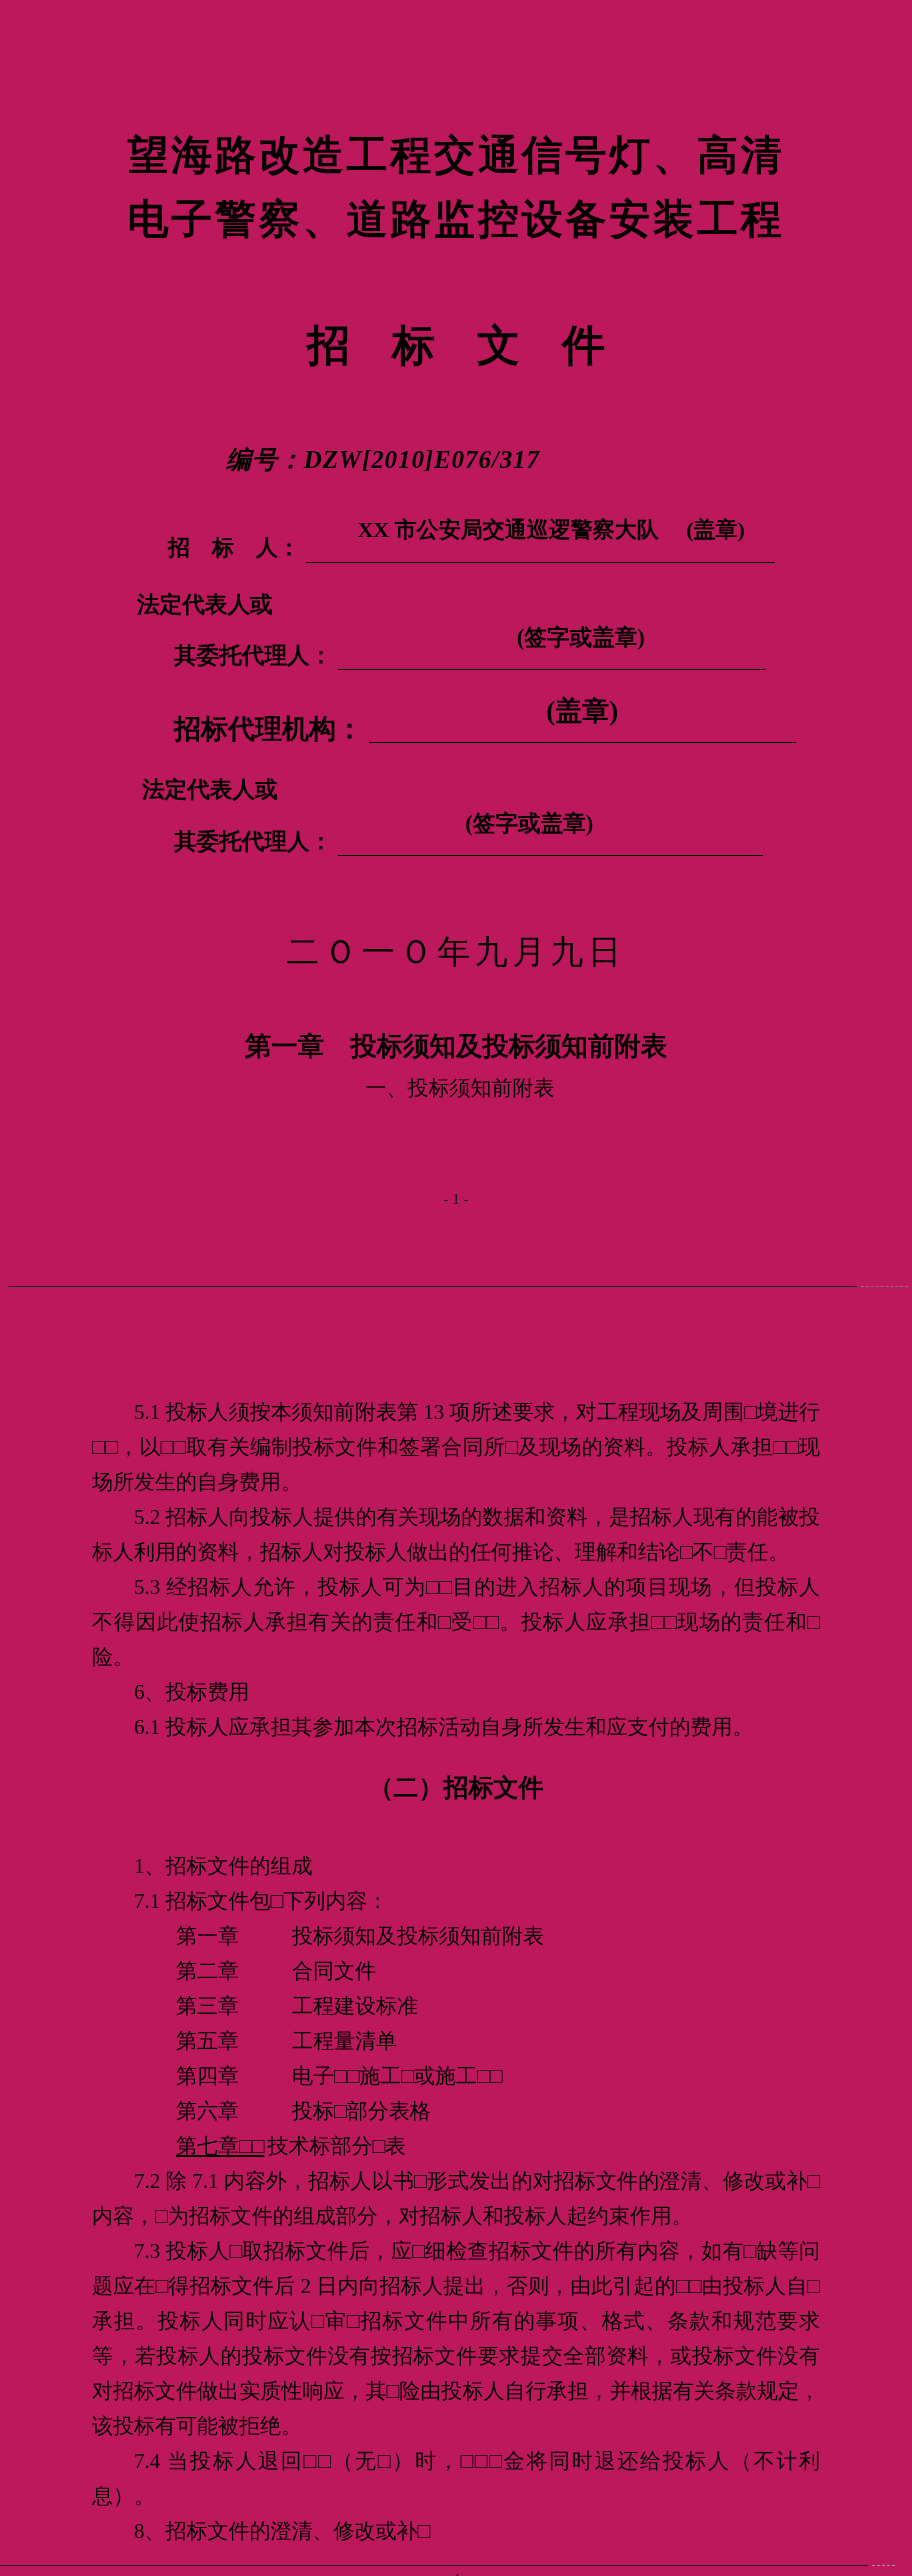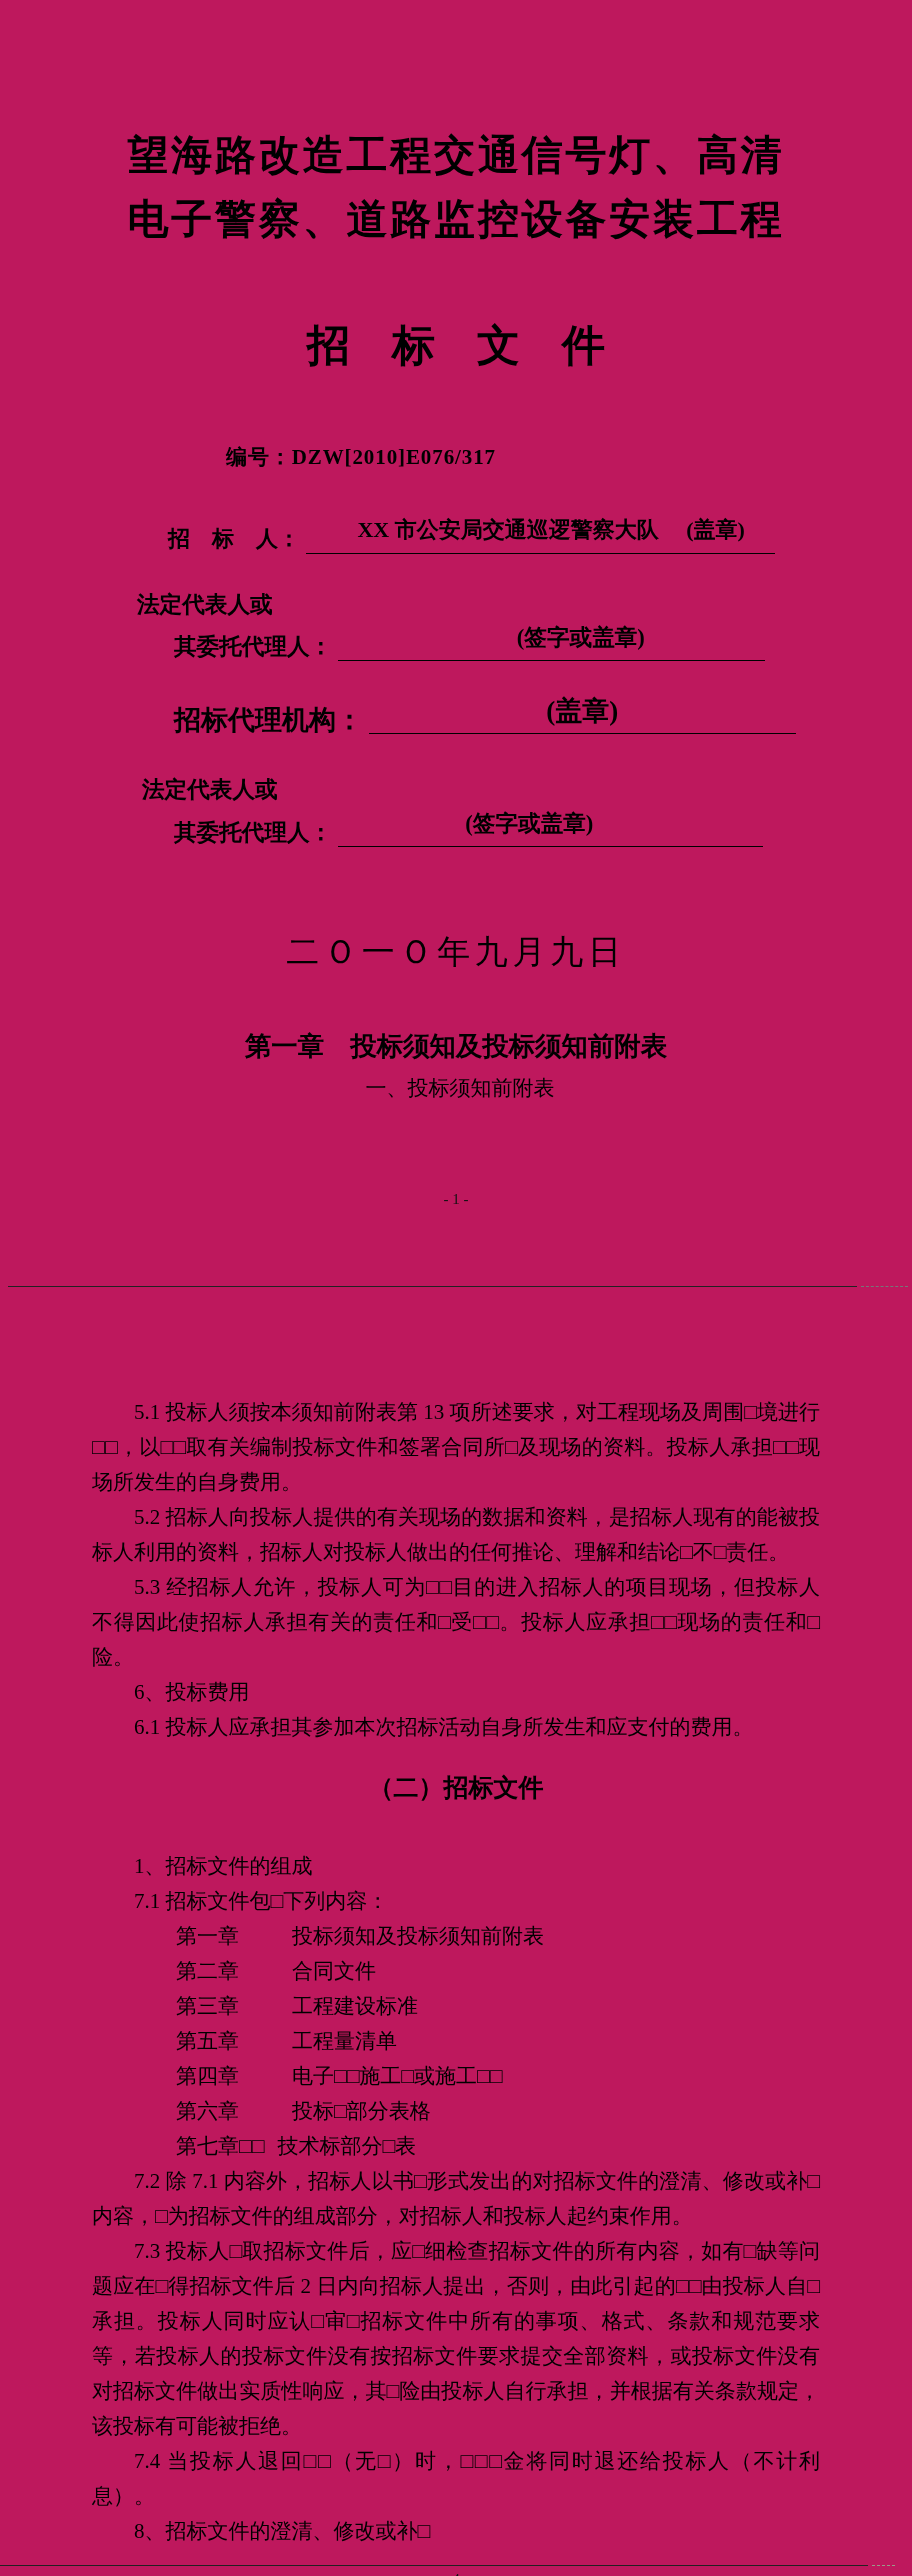--- a/index.html
+++ b/index.html
@@ -15,27 +15,27 @@
     text-align:center; font-size:41px; font-weight:bold;
     line-height:64px; letter-spacing:2.8px; white-space:nowrap;
   }
   .p1-doctype {
     position:absolute; top:317px; left:0; width:912px;
     text-align:center; font-size:43px; font-weight:bold;
     letter-spacing:42px; text-indent:42px; white-space:nowrap;
   }
   .p1-number {
     position:absolute; top:443px; left:226px;
-    font-size:21px; font-weight:bold; letter-spacing:0.9px;
+    font-size:25px; font-weight:bold; letter-spacing:0.9px;font-style:italic;
   }
   .sig-row { position:absolute; font-size:22px; font-weight:bold; line-height:30px; white-space:nowrap; }
   .sig-label { display:inline-block; }
   .u-line {
     display:inline-block; border-bottom:1.9px solid #000;
-    padding-bottom:8px; margin-left:5.7px; vertical-align:bottom;
+    padding-bottom:17px; margin-left:5.7px; vertical-align:bottom;
     text-align:center; font-weight:bold;
   }
   .row-tenderer { top:515px; left:168px; }
   .row-tenderer .u-line { width:469px; }
   .legal-label { position:absolute; font-size:22.6px; font-weight:bold; line-height:28px; }
   .legal1 { top:591px; left:137px; }
   .row-agent1 { top:624px; left:174px; font-size:22.6px; line-height:28px; }
   .row-agent1 .u-line { width:427px; text-indent:59px; }
   .row-agency { top:697px; left:174px; font-size:27px; line-height:28px; }
   .row-agency .u-line { width:427px; }
@@ -70,21 +70,21 @@
     text-align:justify; text-align-last:left;
   }
   .p2-body p { margin:0; text-indent:2em; }
   .sec-heading {
     text-align:center; text-align-last:center; text-indent:0 !important;
     font-size:25px; font-weight:600; line-height:36px;
     margin-top:24.5px !important; margin-bottom:43px !important;
   }
   .chapter-row { text-indent:2em; white-space:nowrap; }
   .ch-label { display:inline-block; margin-right:53px; }
-  .chapter-row.tight .ch-label { margin-right:13px; }
+  .chapter-row.tight .ch-label { margin-right:3px;text-decoration:underline; }
   .p2-footer-abs { margin-top:13.2px; text-indent:0 !important; text-align-last:center; }
 </style>
 </head>
 <body>
 
 <div class="canvas">
 
   <div>
     <div class="p1-title">
       <div>望海路改造工程交通信号灯、高清</div>

